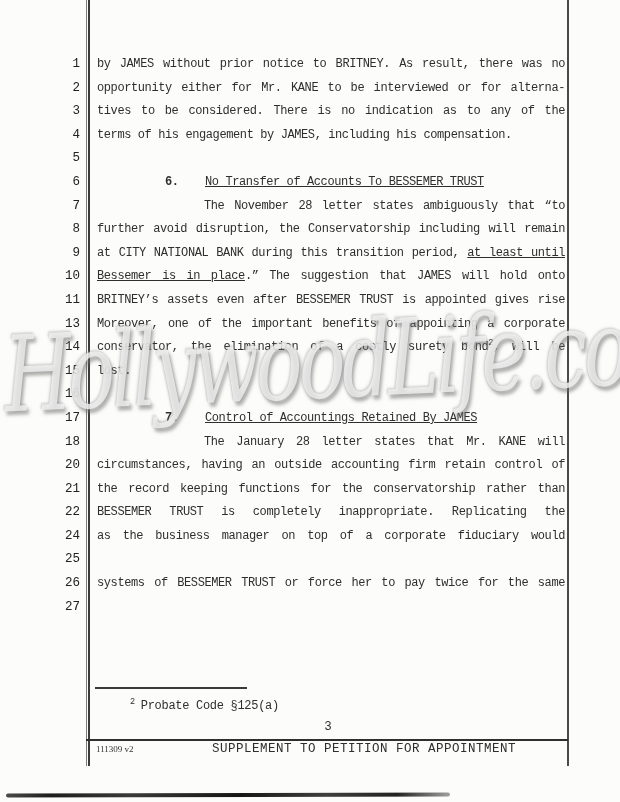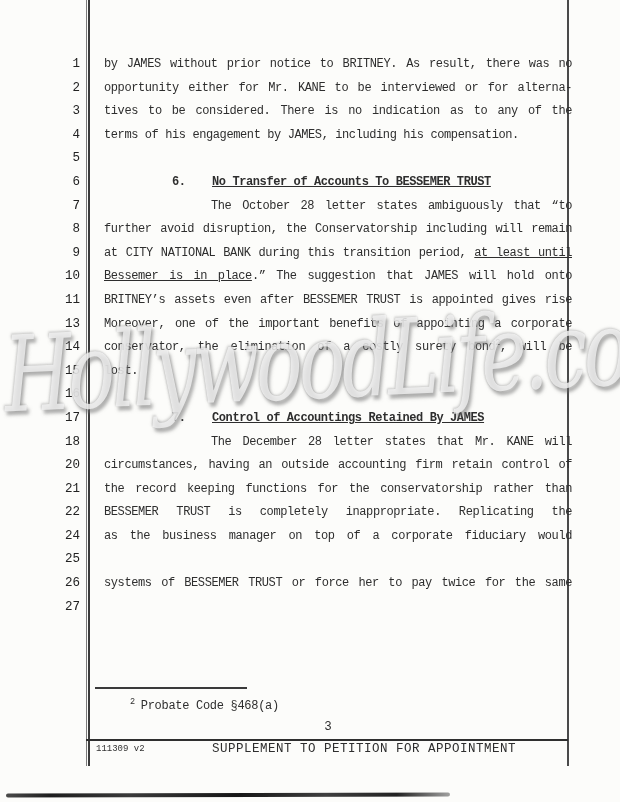--- a/index.html
+++ b/index.html
@@ -4,33 +4,33 @@
 <style>
   html,body{margin:0;padding:0;background:#ffffff;}
   .page{position:relative;width:620px;height:802px;background:#fcfcfa;overflow:hidden;
         font-family:"Liberation Mono",monospace;color:#2e2e2e;}
   .vline-left{position:absolute;left:86px;top:0;height:766px;width:1px;
         border-left:1px solid #7a7a7a;border-right:2px solid #3b3b3b;}
   .vline-right{position:absolute;left:567px;top:0;height:766px;width:2px;background:#4a4a4a;}
   #lines{position:absolute;top:53px;left:0;width:568px;}
   .line{display:flex;height:23.6px;line-height:23.6px;font-size:12px;}
   .num{flex:none;width:80px;text-align:right;font-size:12.5px;color:#222;}
-  .txt{flex:none;width:468px;margin-left:24px;letter-spacing:-0.4px;overflow:hidden;}
+  .txt{flex:none;width:468px;margin-left:17px;letter-spacing:-0.4px;overflow:hidden;}
   .just .txt{text-align:justify;text-align-last:justify;}
   .ind{display:inline-block;width:107px;}
   .hnum{display:inline-block;width:40px;margin-left:68px;font-weight:bold;}
   .u{text-decoration:underline;}
-  .b{font-weight:bold;}
+  .b{font-weight:normal;}
   .txt sup{font-size:8.5px;line-height:0;vertical-align:super;}
   .footnote-sep{position:absolute;top:687px;left:95px;width:152px;border-top:2px solid #3a3a3a;}
   .footnote{position:absolute;top:697px;left:130px;font-size:12px;letter-spacing:-0.3px;}
   .footnote sup{font-size:8.5px;vertical-align:super;margin-right:6px;}
   .pagenum{position:absolute;top:720px;left:88px;width:480px;text-align:center;font-size:12.5px;}
   .footer-line{position:absolute;top:739px;left:86px;width:482px;border-top:2px solid #2f2f2f;}
-  .docid{position:absolute;top:744px;left:96px;font-size:9px;letter-spacing:0;color:#333;}
+  .docid{position:absolute;top:744px;left:96px;font-size:9px;letter-spacing:0;color:#333;font-family:Liberation Serif, serif;}
   .footer-title{position:absolute;top:742px;left:88px;width:552px;text-align:center;
         font-size:12.5px;letter-spacing:0.5px;}
   .watermark{position:absolute;top:336px;left:4px;width:616px;z-index:5;pointer-events:none;
         font-family:"DejaVu Serif",serif;font-style:italic;font-size:78px;line-height:1;
         white-space:nowrap;letter-spacing:-4px;
         transform:rotate(-2.5deg) scaleY(1.35);transform-origin:left center;
         color:rgba(255,255,255,0.72);
         text-shadow:2px 3px 3px rgba(110,110,110,0.55),
                     -1px -1px 2px rgba(145,145,145,0.35),
                     0 0 1px rgba(120,120,120,0.4);}
@@ -66,21 +66,21 @@
       <div class="line">
         <span class="num">5</span>
         <span class="txt"></span>
       </div>
       <div class="line head">
         <span class="num">6</span>
         <span class="txt"><span class="hnum">6.</span><span class="u b">No Transfer of Accounts To BESSEMER TRUST</span></span>
       </div>
       <div class="line just">
         <span class="num">7</span>
-        <span class="txt"><span class="ind"></span><span>The October 28 letter states ambiguously that “to</span></span>
+        <span class="txt"><span class="ind"></span><span>The November 28 letter states ambiguously that “to</span></span>
       </div>
       <div class="line just">
         <span class="num">8</span>
         <span class="txt"><span>further avoid disruption, the Conservatorship including will remain</span></span>
       </div>
       <div class="line just">
         <span class="num">9</span>
         <span class="txt"><span>at CITY NATIONAL BANK during this transition period, </span><span class="u">at least until</span></span>
       </div>
       <div class="line just">
@@ -106,21 +106,21 @@
       <div class="line">
         <span class="num">16</span>
         <span class="txt"></span>
       </div>
       <div class="line head">
         <span class="num">17</span>
         <span class="txt"><span class="hnum">7.</span><span class="u b">Control of Accountings Retained By JAMES</span></span>
       </div>
       <div class="line just">
         <span class="num">18</span>
-        <span class="txt"><span class="ind"></span><span>The December 28 letter states that Mr. KANE will</span></span>
+        <span class="txt"><span class="ind"></span><span>The January 28 letter states that Mr. KANE will</span></span>
       </div>
       <div class="line just">
         <span class="num">20</span>
         <span class="txt"><span>circumstances, having an outside accounting firm retain control of</span></span>
       </div>
       <div class="line just">
         <span class="num">21</span>
         <span class="txt"><span>the record keeping functions for the conservatorship rather than</span></span>
       </div>
       <div class="line just">
@@ -138,21 +138,21 @@
         <span class="num">26</span>
         <span class="txt"><span>systems of BESSEMER TRUST or force her to pay twice for the same</span></span>
       </div>
       <div class="line">
         <span class="num">27</span>
         <span class="txt"></span>
       </div>
     </div>
 
   <div class="footnote-sep"></div>
-  <div class="footnote"><sup>2</sup><span>Probate Code §468(a)</span></div>
+  <div class="footnote"><sup>2</sup><span>Probate Code §125(a)</span></div>
 
   <div class="pagenum">3</div>
   <div class="footer-line"></div>
   <div class="docid">111309 v2</div>
   <div class="footer-title">SUPPLEMENT TO PETITION FOR APPOINTMENT</div>
 
   <div class="watermark">HollywoodLife.com</div>
   <div class="bottom-bar"></div>
 </div>
 

